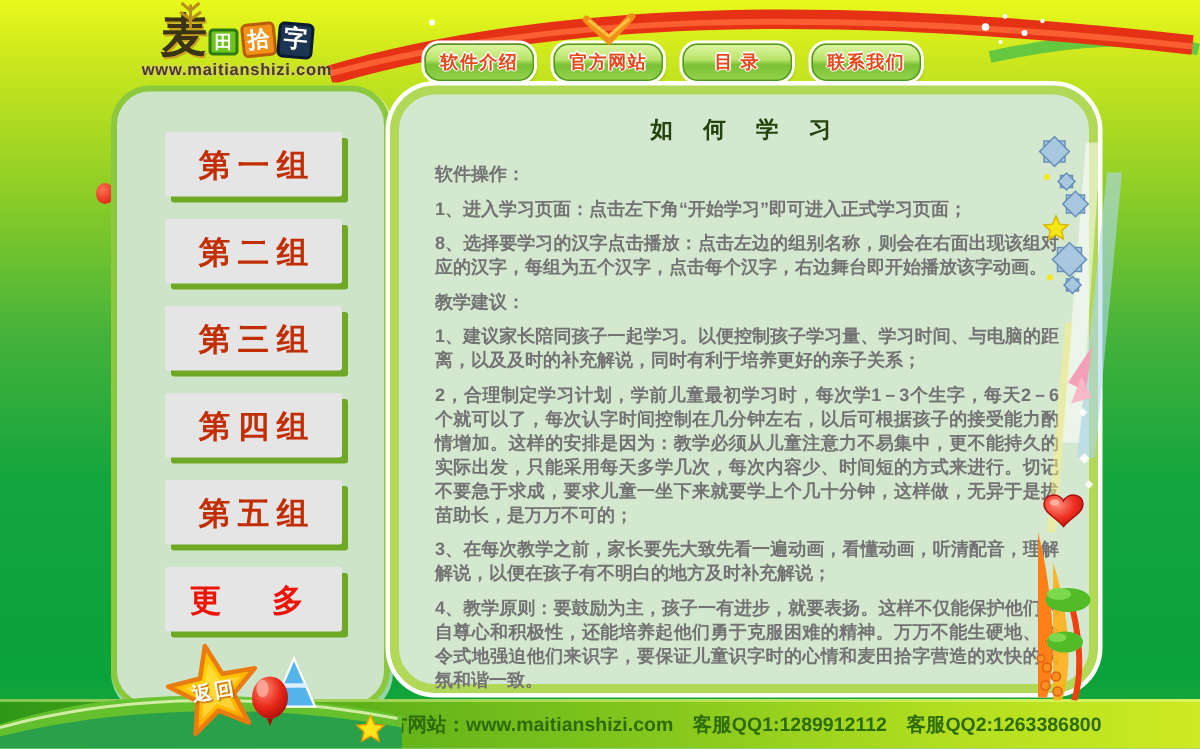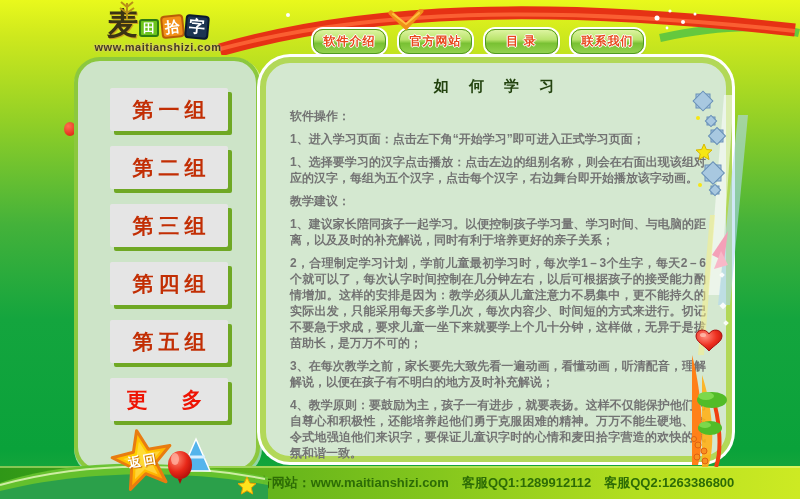--- a/index.html
+++ b/index.html
@@ -18,21 +18,21 @@
   .logo-chars { display: flex; align-items: flex-end; justify-content: center; height: 38px; }
   .lc { font-weight: bold; line-height: 1; }
   .lc0 { font-size: 31px; color: #3b3414; text-shadow: 1px 1px 0 #caa020; }
   .lc1 { font-size: 12px; color: #fff; background: #6cc41c; border: 2px solid #2e7a12; border-radius: 3px; padding: 1px 2px; margin: 0 1px 2px; }
   .lc2 { font-size: 15px; color: #fff; background: #f29018; border: 2px solid #b85c08; border-radius: 4px; padding: 2px 2px; margin: 0 1px 1px; transform: rotate(-6deg); }
   .lc3 { font-size: 16px; color: #fff; background: #1c3552; border: 2px solid #0a1a30; border-radius: 4px; padding: 2px 2px; transform: rotate(5deg); }
   .logo-url { font-size: 11px; font-weight: bold; color: #41401e; letter-spacing: .5px;
               text-shadow: 0 0 2px #f8a8c8; margin-top: 2px; }
   .wheat { position: absolute; left: 56px; top: -2px; }
 
-  .nav { position: absolute; left: 283px; top: 29px; display: flex; gap: 13px; z-index: 2; margin-left: 30px; }
+  .nav { position: absolute; left: 283px; top: 29px; display: flex; gap: 13px; z-index: 2; }
   .navbtn {
     width: 73px; height: 25px; border-radius: 10px; cursor: pointer;
     border: 1px solid #4f9a1f;
     background: linear-gradient(180deg, #ddf4a0 0%, #b9e46c 42%, #79c133 58%, #93d24e 100%);
     box-shadow: 0 0 0 2px #ffffff, 1px 2px 2px rgba(40,90,0,.35);
     color: #e8481c; font-weight: bold; font-size: 12px; letter-spacing: 1px;
     display: flex; align-items: center; justify-content: center;
     text-shadow: 1px 0 0 #fff, -1px 0 0 #fff, 0 1px 0 #fff, 0 -1px 0 #fff;
   }
   .marker { position: absolute; left: 386px; top: 9px; z-index: 3; }
@@ -137,21 +137,21 @@
     <button class="grp" style="top:201px">第四组</button>
     <button class="grp" style="top:259px">第五组</button>
     <button class="grp more" style="top:317px">更 多</button>
   </aside>
 
   <main class="panel">
     <h1>如 何 学 习</h1>
     <div>
       <p>软件操作：</p>
       <p>1、进入学习页面：点击左下角“开始学习”即可进入正式学习页面；</p>
-      <p>1、选择要学习的汉字点击播放：点击左边的组别名称，则会在右面出现该组对应的汉字，每组为五个汉字，点击每个汉字，右边舞台即开始播放该字动画。</p>
+      <p>8、选择要学习的汉字点击播放：点击左边的组别名称，则会在右面出现该组对应的汉字，每组为五个汉字，点击每个汉字，右边舞台即开始播放该字动画。</p>
       <p>教学建议：</p>
       <p>1、建议家长陪同孩子一起学习。以便控制孩子学习量、学习时间、与电脑的距离，以及及时的补充解说，同时有利于培养更好的亲子关系；</p>
       <p>2，合理制定学习计划，学前儿童最初学习时，每次学1－3个生字，每天2－6个就可以了，每次认字时间控制在几分钟左右，以后可根据孩子的接受能力酌情增加。这样的安排是因为：教学必须从儿童注意力不易集中，更不能持久的实际出发，只能采用每天多学几次，每次内容少、时间短的方式来进行。切记不要急于求成，要求儿童一坐下来就要学上个几十分钟，这样做，无异于是拔苗助长，是万万不可的；</p>
       <p>3、在每次教学之前，家长要先大致先看一遍动画，看懂动画，听清配音，理解解说，以便在孩子有不明白的地方及时补充解说；</p>
       <p>4、教学原则：要鼓励为主，孩子一有进步，就要表扬。这样不仅能保护他们的自尊心和积极性，还能培养起他们勇于克服困难的精神。万万不能生硬地、命令式地强迫他们来识字，要保证儿童识字时的心情和麦田拾字营造的欢快的气氛和谐一致。</p>
       <p>5，及时复习：今天学习之前要复习昨天学习的汉字是否掌握，已经前段时间学习的汉字，然后再开始今天的学习。</p>
     </div>
   </main>
 
   <svg class="rightdecor" width="110" height="412" viewBox="0 0 110 412">

